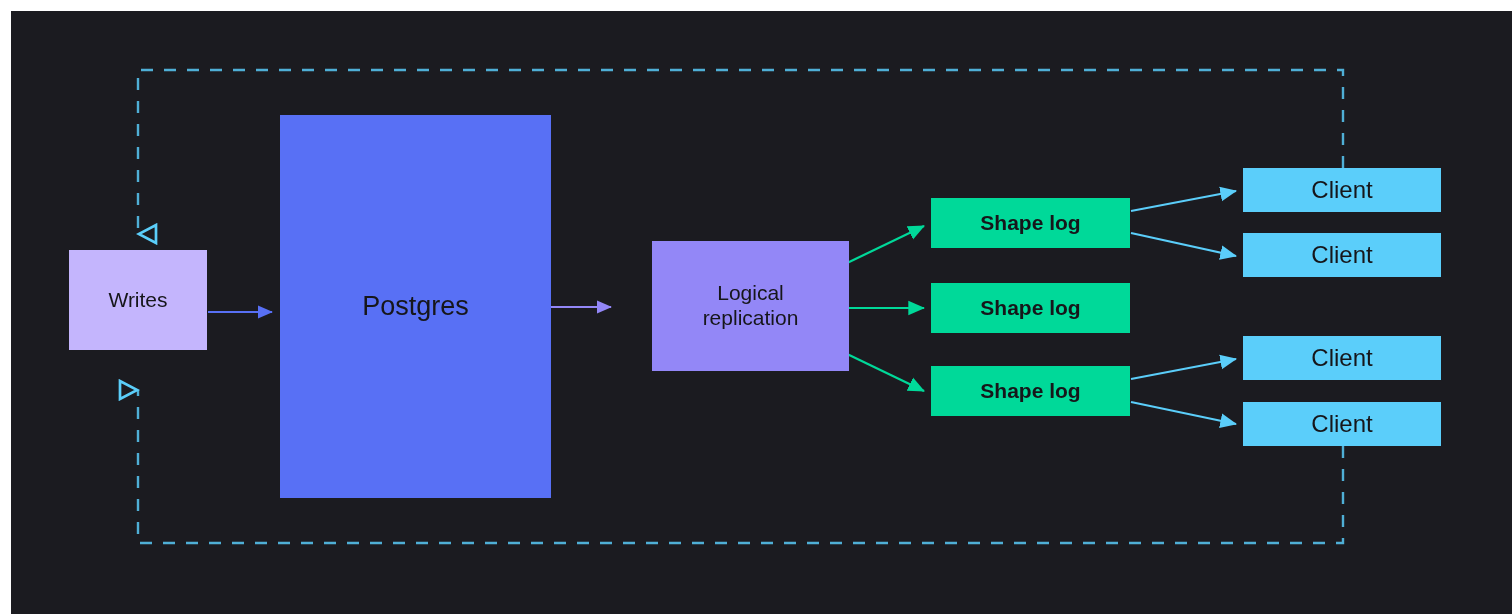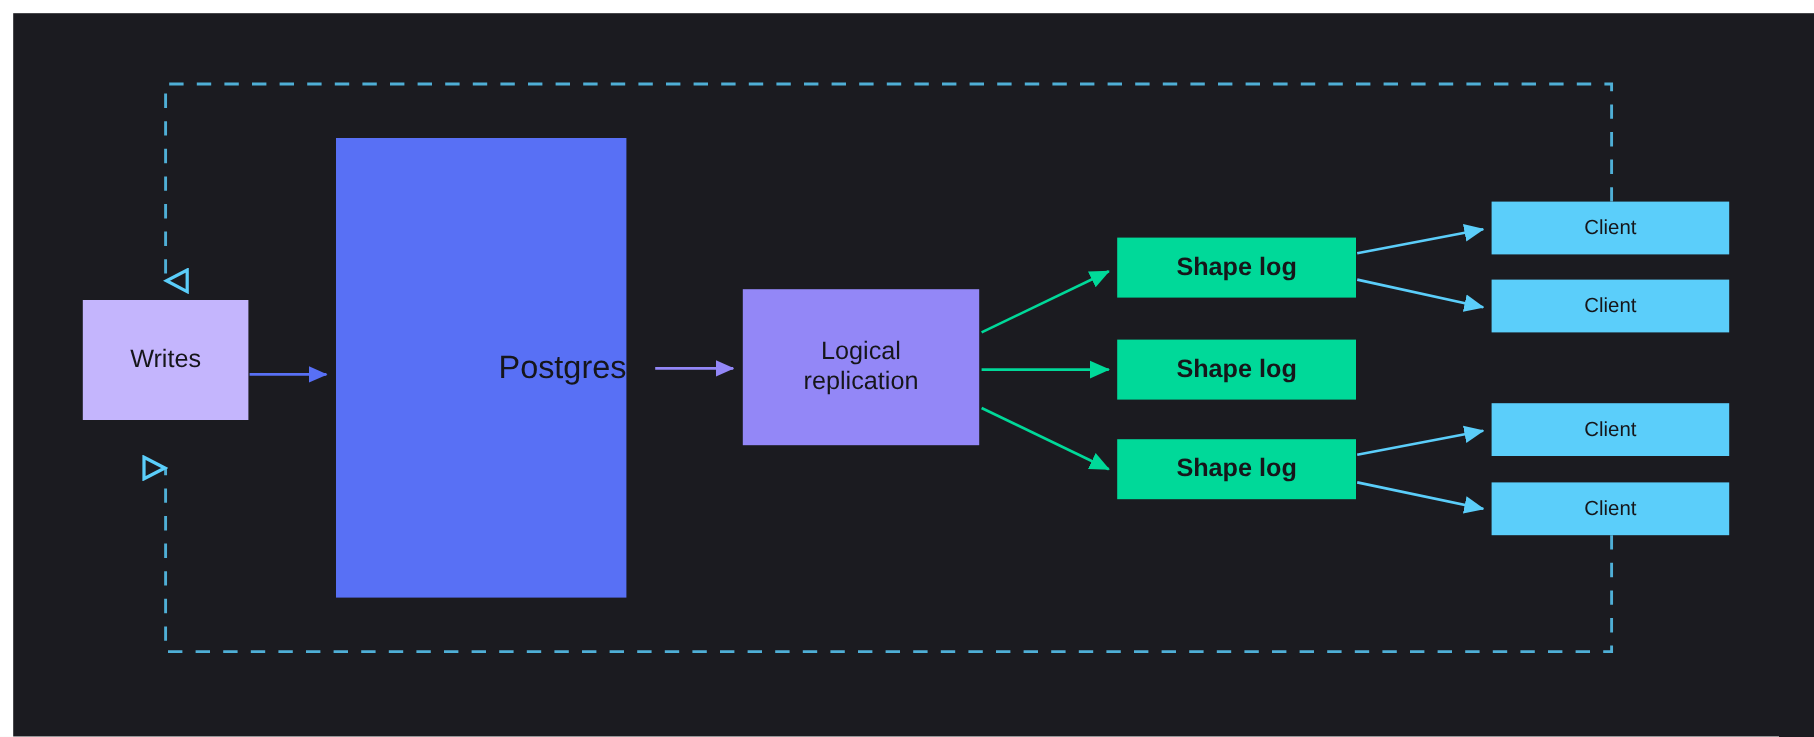--- a/index.html
+++ b/index.html
@@ -52,21 +52,21 @@
     font-size: 27px;
   }
   .node-logical {
     font-size: 21px;
   }
   .node-shapelog {
     font-size: 21px;
     font-weight: bold;
   }
   .node-client {
-    font-size: 17px;
+    font-size: 24px;
   }
 </style>
 </head>
 <body>
 
 <div id="stage">
   <div id="panel"></div>
 
   <svg id="diagram-svg" viewBox="0 0 1512 614" xmlns="http://www.w3.org/2000/svg">
     <defs>
@@ -103,25 +103,25 @@
 
     <path d="M 1343 168 L 1343 70 L 138 70 L 138 234" fill="none" stroke="#4fafd6" stroke-width="2.4" stroke-dasharray="12 11" marker-end="url(#arrow-hollow-down)"></path>
 
     <path d="M 1343 446 L 1343 543 L 138 543 L 138 390" fill="none" stroke="#4fafd6" stroke-width="2.4" stroke-dasharray="12 11" marker-end="url(#arrow-hollow-down)"></path>
   </svg>
 
   <div class="node node-writes" style="left:69px; top:250px; width:138px; height:100px; background:#c4b5fd;">
     <span>Writes</span>
   </div>
 
-  <div class="node node-postgres" style="left:280px; top:115px; width:242px; height:383px; background:#5870f5;justify-content:flex-end;">
+  <div class="node node-postgres" style="left:280px; top:115px; width:271px; height:383px; background:#5870f5;">
     <span>Postgres</span>
   </div>
 
-  <div class="node node-logical" style="left:619px; top:241px; width:197px; height:130px; background:#9387f7;">
+  <div class="node node-logical" style="left:652px; top:241px; width:197px; height:130px; background:#9387f7;">
     <span>Logical
 replication</span>
   </div>
 
   <div class="node node-shapelog" style="left:931px; top:198px; width:199px; height:50px; background:#00d999;">
     <span>Shape log</span>
   </div>
 
   <div class="node node-shapelog" style="left:931px; top:283px; width:199px; height:50px; background:#00d999;">
     <span>Shape log</span>

